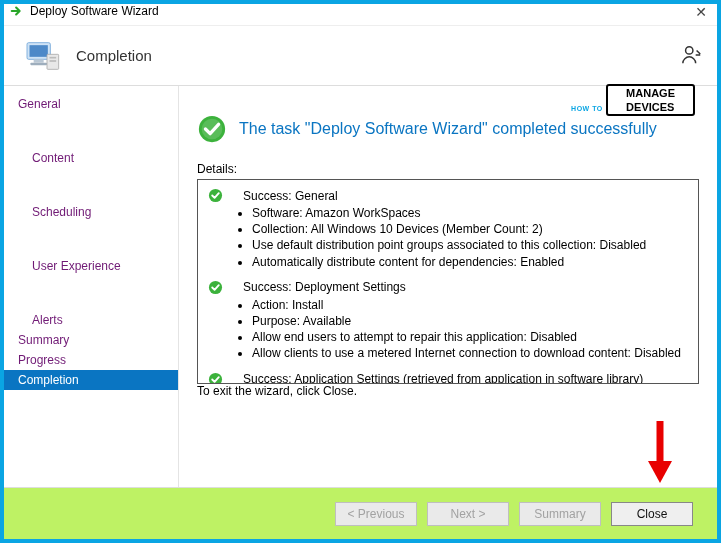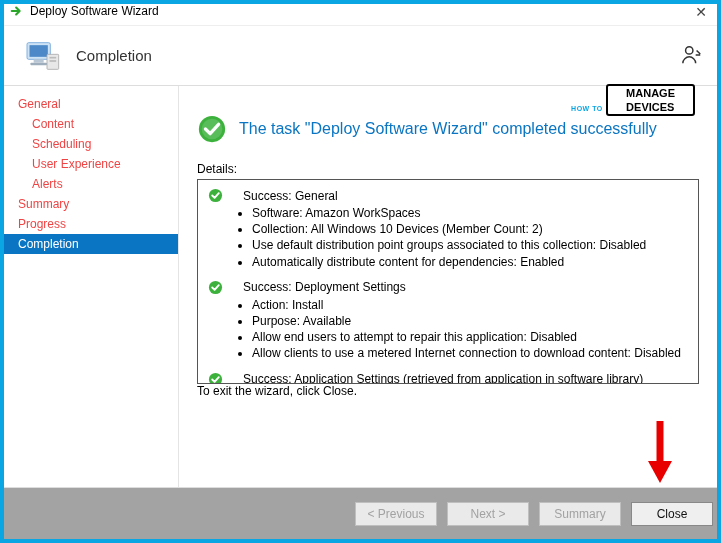--- a/index.html
+++ b/index.html
@@ -7,40 +7,40 @@
   .frame { width: 721px; height: 543px; border: 4px solid #0aa5e3; background: #fff; display: flex; flex-direction: column; position: relative; }
   .titlebar { height: 22px; display: flex; padding: 0 6px; background: #fff; border-bottom: 1px solid #eee; }
   .titlebar .arrow { width: 14px; height: 14px; margin-right: 6px; }
   .titlebar .title { flex: 1; font-size: 12px; }
   .titlebar .x { font-size: 14px; color: #444; padding: 0 4px; cursor: pointer; }
   .header { height: 60px; display: flex; align-items: center; padding: 0 18px; border-bottom: 1px solid #ddd; gap: 14px; position: relative; }
   .header .page-title { font-size: 15px; color: #333; }
   .person-icon { position: absolute; right: 14px; top: 18px; font-size: 18px; color: #333; }
   .body { flex: 1; display: flex; min-height: 0; }
   .sidebar { width: 175px; border-right: 1px solid #e4e4e4; padding-top: 8px; }
-  .sidebar .item { padding: 3px 0 3px 14px; color: #ef4444; font-size: 12px; cursor: pointer; }
-  .sidebar .sub { padding-left: 28px; }
+  .sidebar .item { padding: 3px 0 3px 14px; color: #701a75; font-size: 12px; cursor: pointer; }
+  .sidebar .sub { padding-left: 28px; margin-top: 34px; }
   .sidebar .active { background: #0a75c2; color: #fff; }
   .content { flex: 1; padding: 10px 18px 0 18px; display: flex; flex-direction: column; min-height: 0; position: relative; }
   .watermark { position: absolute; right: 22px; top: -2px; text-align: left; }
   .watermark .l1 { font-size: 7px; font-weight: bold; color: #0aa5e3; letter-spacing: 0.5px;}
   .watermark .l2 { font-size: 11px; font-weight: 900; border: 2px solid #000; border-radius: 3px; padding: 0 18px; display: inline-block; line-height: 14px;}
   .success-row { display: flex; align-items: center; gap: 12px; margin-top: 18px; margin-bottom: 18px;}
   .success-msg { color: #0a75c2; font-size: 16px; }
   .details-label { font-size: 12px; margin-bottom: 3px; }
   .details-box { flex: 1; border: 1px solid #555; background: #fff; overflow-y: scroll; padding: 8px 10px; min-height: 200px; max-height: 205px; font-size: 12px; }
   .details-box::-webkit-scrollbar { width: 16px; }
   .details-box::-webkit-scrollbar-track { background: #e8e8e8; }
   .details-box::-webkit-scrollbar-thumb { background: #a8a8a8; border: 1px solid #888;}
   .section { margin-bottom: 10px; }
   .section-head { display: flex; align-items: center; gap: 20px; margin-bottom: 2px;}
   .bullets { list-style: disc; padding-left: 44px; }
   .bullets li { line-height: 1.35; }
   .exit-text { font-size: 12px; }
-  .footer { height: 52px; border-top: 1px solid #ddd; display: flex; align-items: center; justify-content: flex-end; padding-right: 4px; gap: 10px; background: #a3a3a3;}
+  .footer { height: 52px; border-top: 1px solid #ddd; display: flex; align-items: center; justify-content: flex-end; padding-right: 24px; gap: 10px; background: #bef264;}
   .btn { min-width: 82px; height: 24px; font-size: 12px; background: #eaeaea; border: 1px solid #bfbfbf; color: #a2a2a2; display: flex; align-items:center; justify-content:center;}
   .btn.enabled { color: #111; background: #efefef; border: 1px solid #888; cursor: pointer; text-align: right;}
   .annot-arrow { position: absolute; right: 42px; bottom: 52px; pointer-events: none; }
   
   .check-svg { width: 30px; height: 30px; flex-shrink:0;}
   .check-svg-sm { width: 15px; height: 15px; flex-shrink:0;}
   .comp-icon { width: 40px; height: 40px; }
 </style>
 </head>
 <body>

